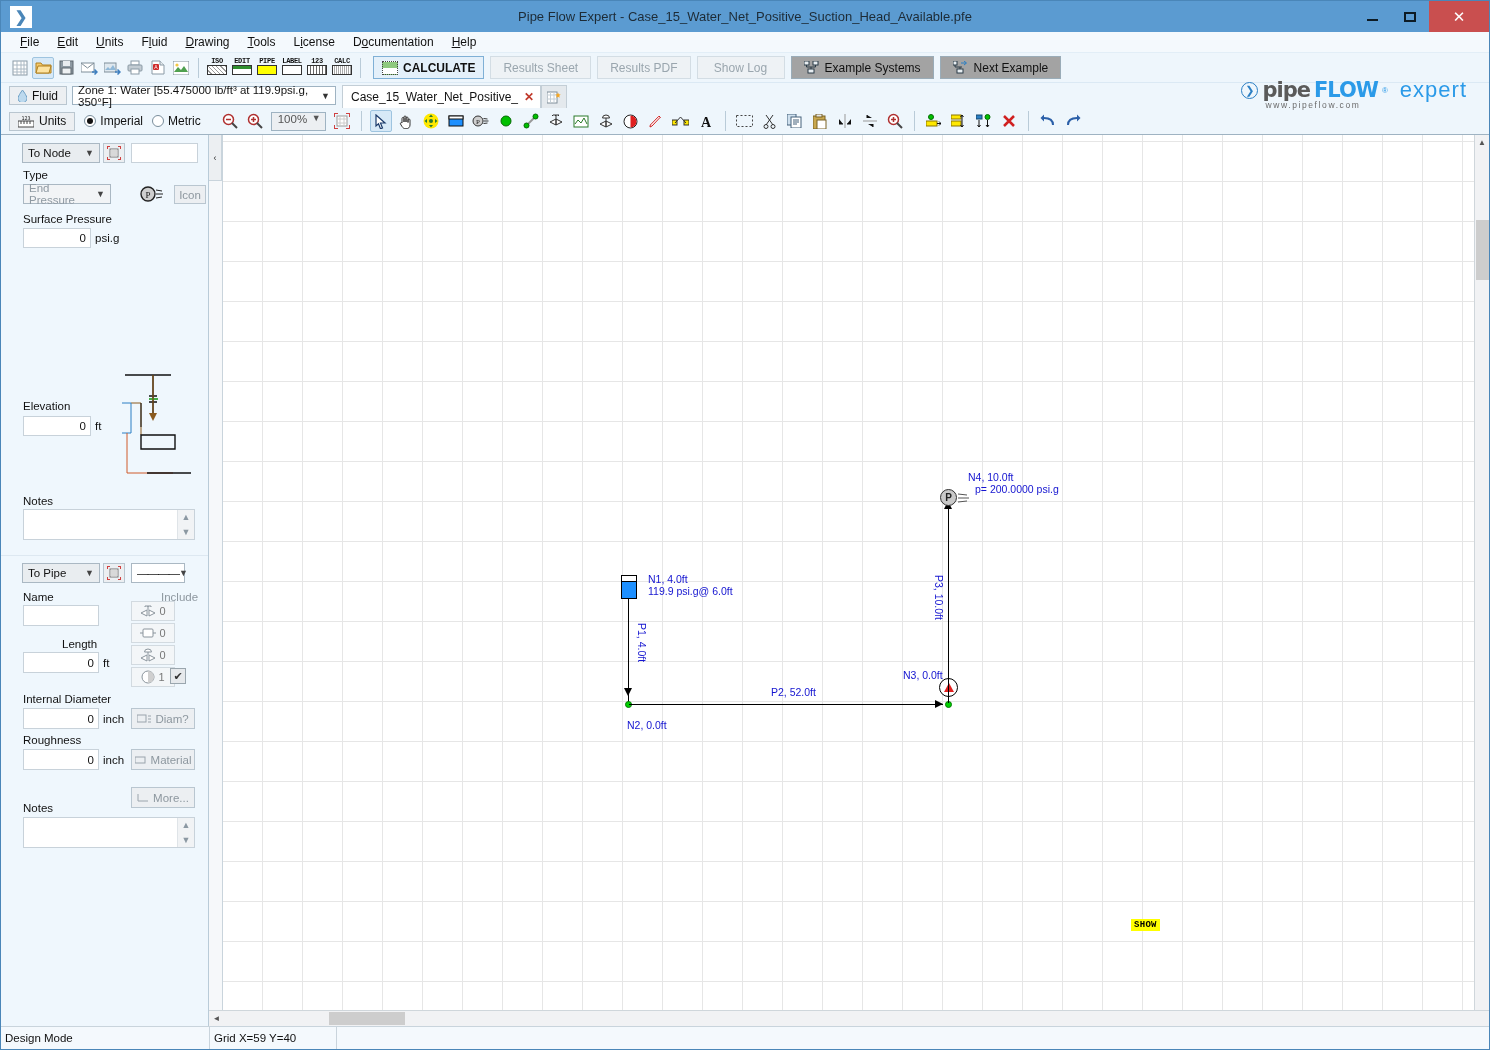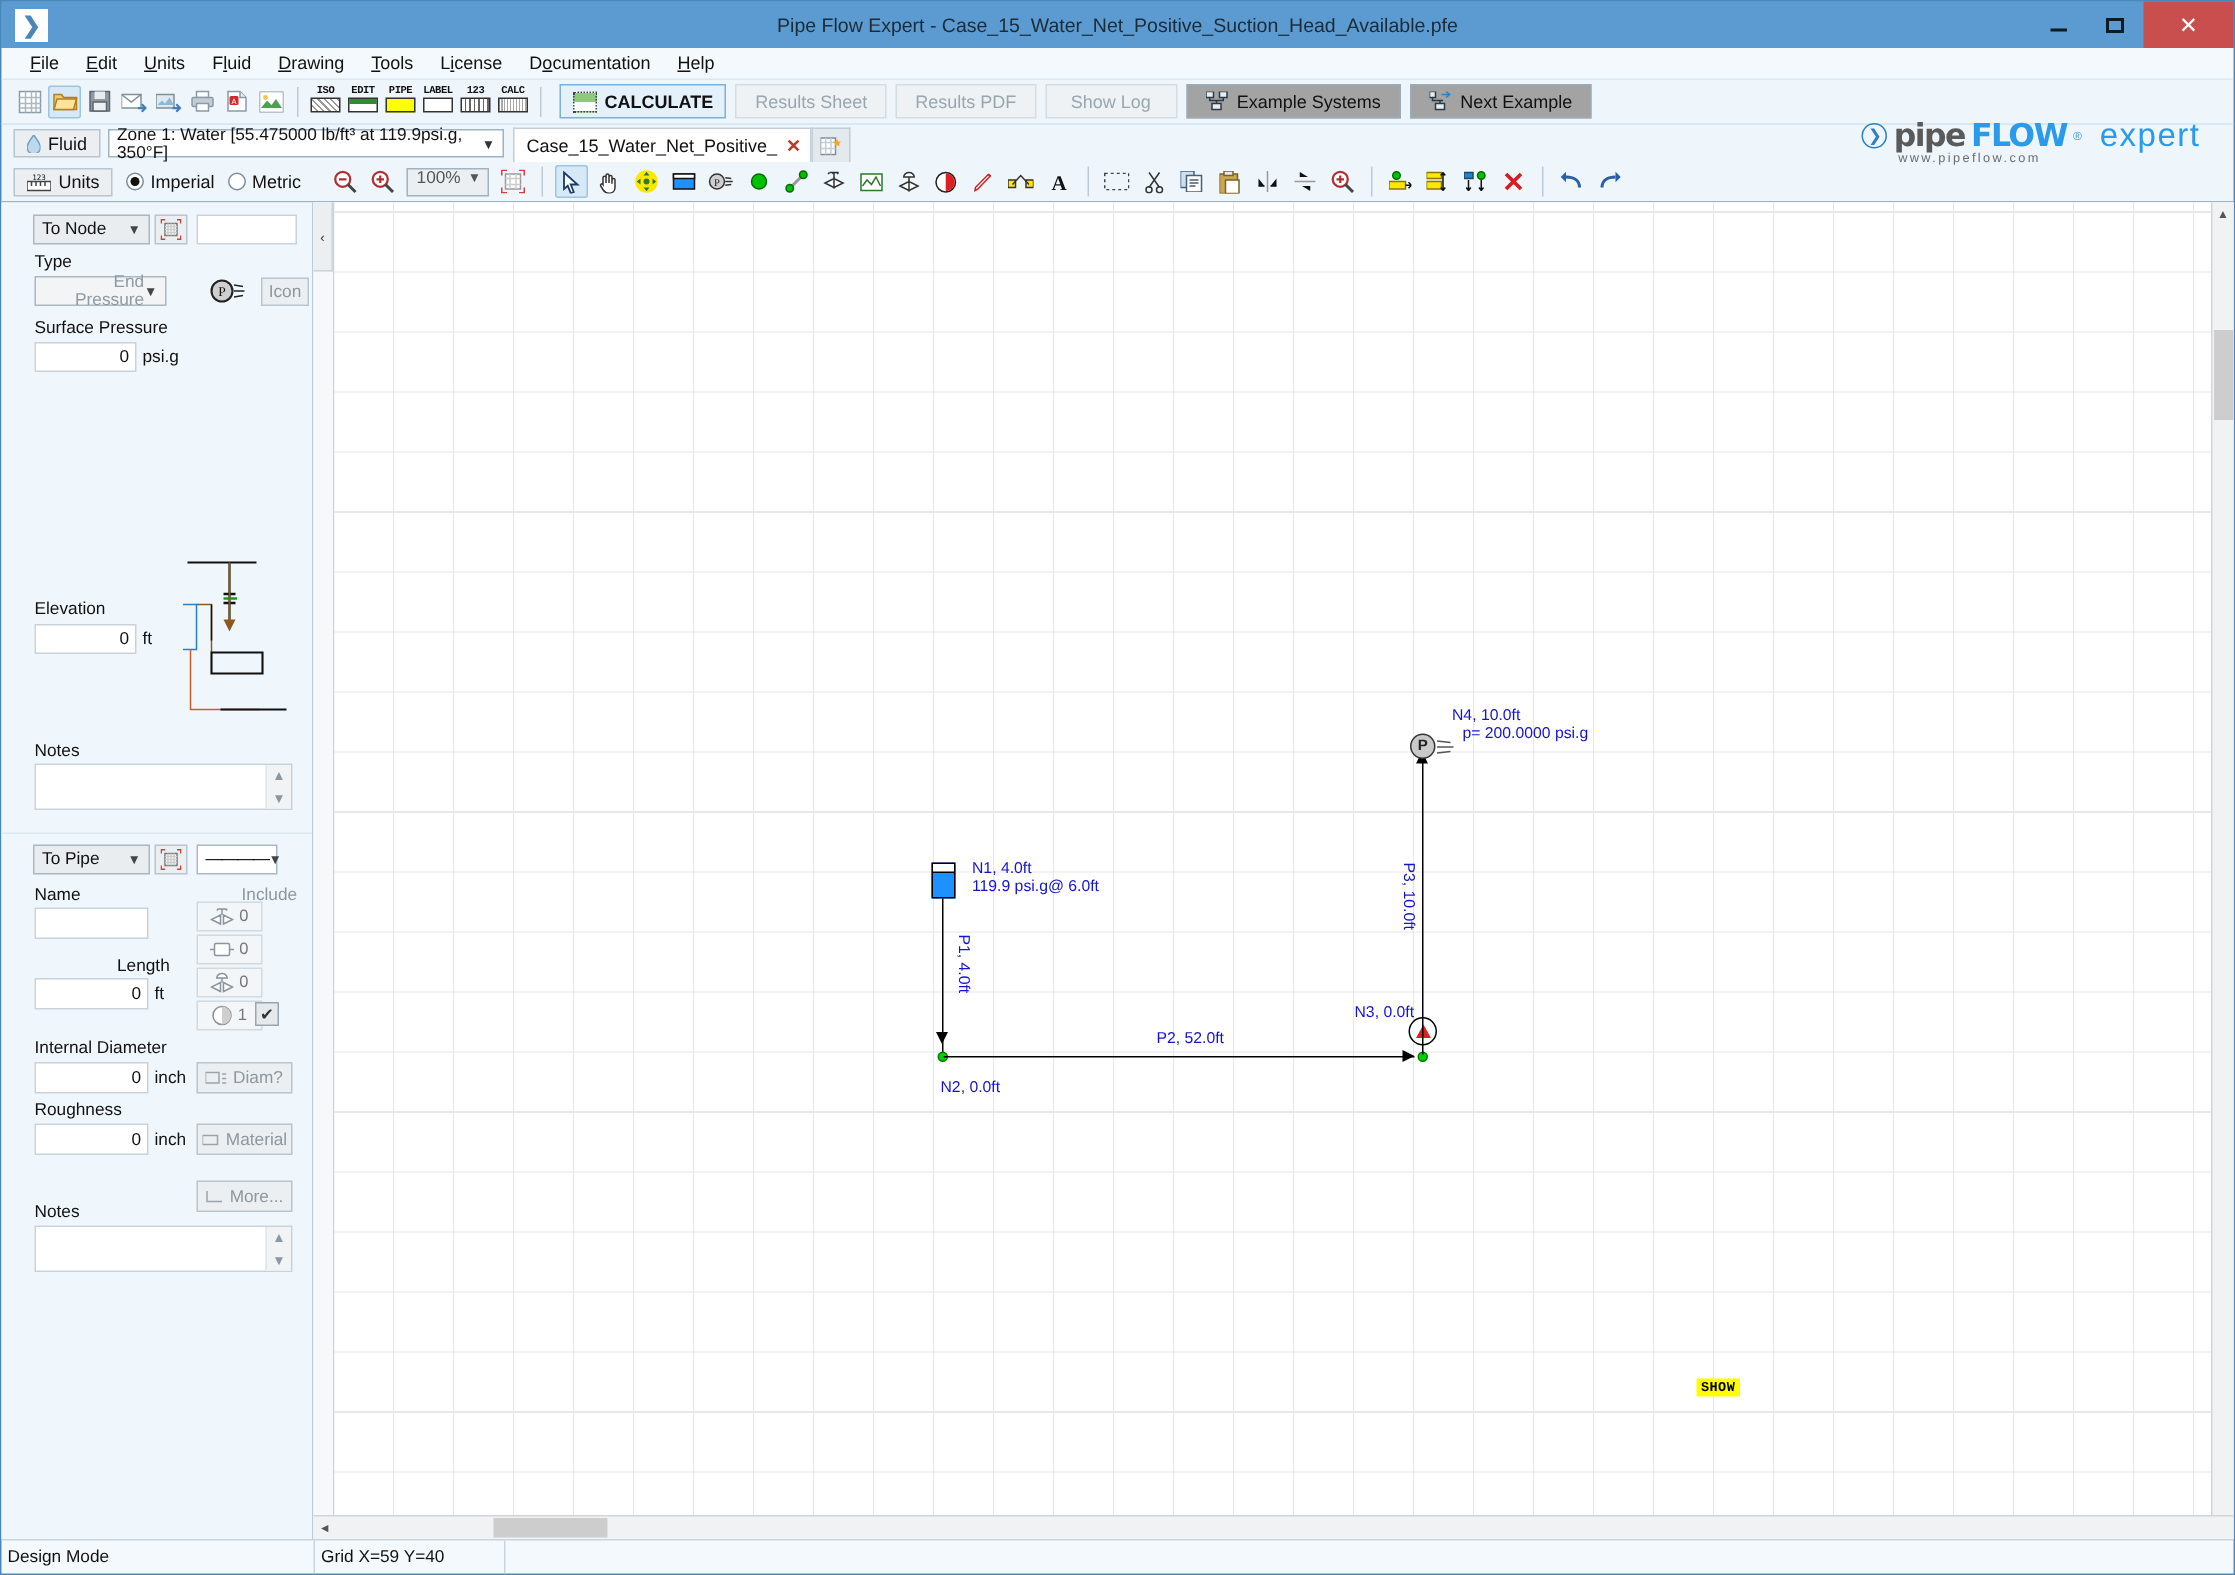--- a/index.html
+++ b/index.html
@@ -158,21 +158,21 @@
     font-size:11.5px;color:#111;
   }
   .fld-label{position:absolute;font-size:11.5px;color:#111;}
   .txtbox{
     position:absolute;background:#fff;border:1px solid #c8d2da;box-sizing:border-box;
     font-size:11.5px;color:#111;display:flex;align-items:center;
   }
   .txtbox.num{justify-content:flex-end;padding-right:4px;}
   .dd{
     position:absolute;background:#e9edf0;border:1px solid #aab8c3;box-sizing:border-box;
-    display:flex;align-items:center;padding-left:5px;font-size:11.5px;color:#111;text-align:right;
+    display:flex;align-items:center;padding-left:5px;font-size:11.5px;color:#111;
   }
   .dd.dis{color:#8f9aa3;background:#f2f4f6;}
   .dd .arr{margin-left:auto;padding-right:5px;font-size:9px;color:#444;}
   .sbtn{
     position:absolute;background:#eceff2;border:1px solid #b9c6d0;box-sizing:border-box;
     display:flex;align-items:center;justify-content:center;gap:4px;
     font-size:11.5px;color:#8d979f;
   }
   .target-btn{
     position:absolute;width:22px;height:20px;border:1px solid #b9c6d0;background:#eceff2;
@@ -797,21 +797,21 @@
       </div>
       <div class="cnt-btn" style="left:130px;top:532px;">
         <svg width="14" height="14" viewBox="0 0 14 14">
             <circle cx="7" cy="7" r="6" fill="#fff" stroke="#8a949c"></circle>
             <path d="M7 1v12a6 6 0 0 0 0-12z" fill="#cfcfcf"></path>
           </svg>
         <span>1</span>
       </div>
       <div class="chk" style="left:169px;top:533px;">✔</div>
 
-      <div class="fld-label" style="left:38px;top:503px;padding-left:39px;">Length</div>
+      <div class="fld-label" style="left:22px;top:503px;padding-left:39px;">Length</div>
       <div class="txtbox num" style="left:22px;top:517px;width:76px;height:21px;">0</div>
       <div class="fld-label" style="left:102px;top:522px;">ft</div>
 
       <div class="fld-label" style="left:22px;top:558px;">Internal Diameter</div>
       <div class="txtbox num" style="left:22px;top:573px;width:76px;height:21px;">0</div>
       <div class="fld-label" style="left:102px;top:578px;">inch</div>
       <div class="sbtn" style="left:130px;top:573px;width:64px;height:21px;">
         <svg width="14" height="9" viewBox="0 0 14 9">
             <rect x="0" y="1" width="9" height="7" fill="none" stroke="#9aa4ac"></rect>
             <path d="M11 2h3M11 5h3M11 8h3" stroke="#9aa4ac"></path>

